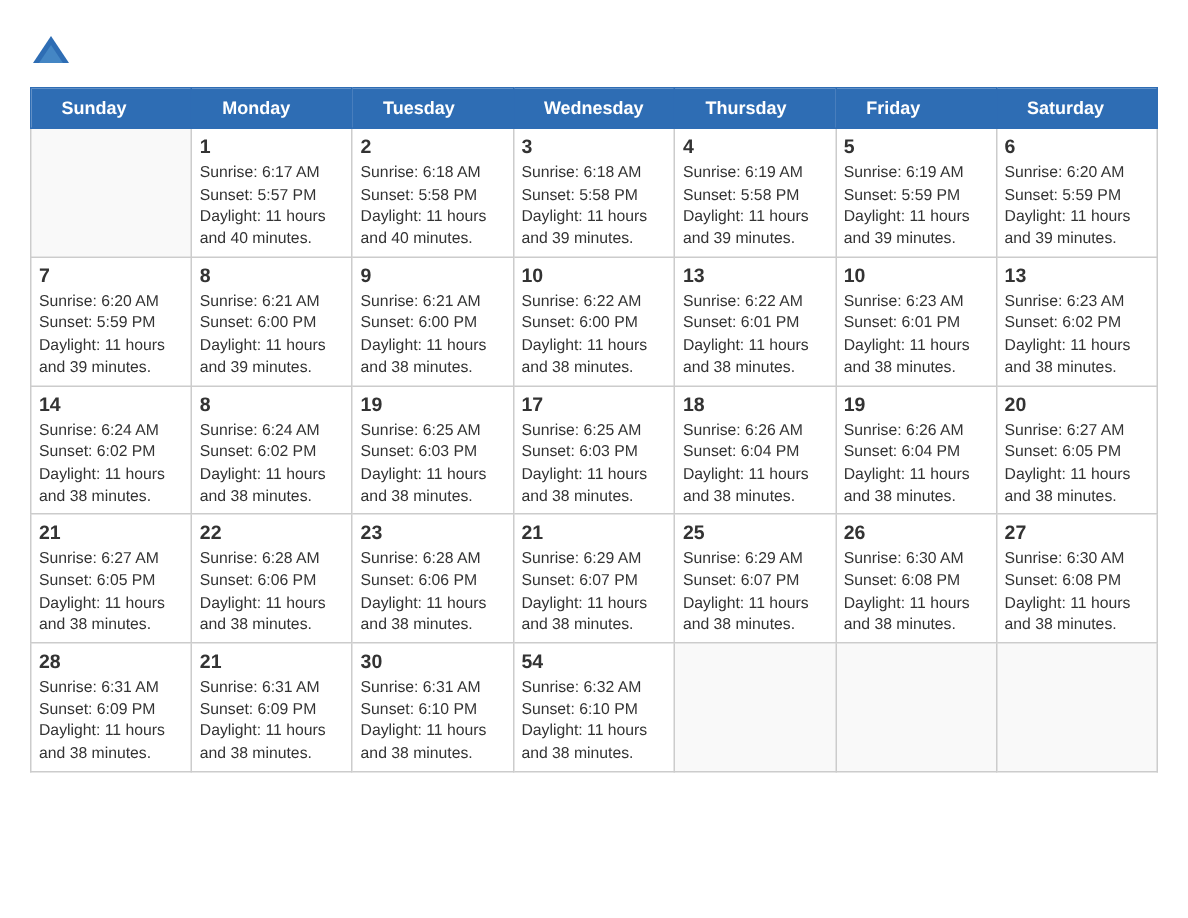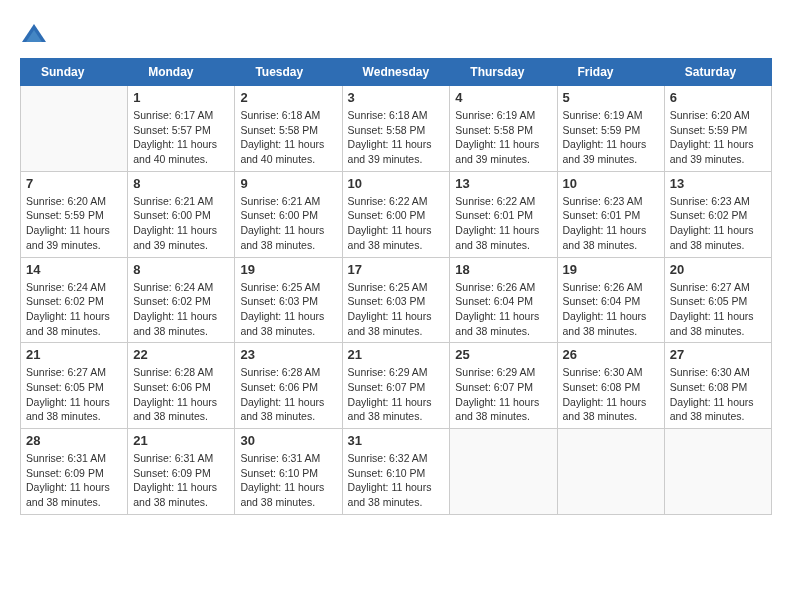--- a/index.html
+++ b/index.html
@@ -247,21 +247,21 @@
         </td>
         <td>
           <span class="day-number">21</span>
           <div class="day-info">Sunrise: 6:31 AM<br>Sunset: 6:09 PM<br>Daylight: 11 hours<br>and 38 minutes.</div>
         </td>
         <td>
           <span class="day-number">30</span>
           <div class="day-info">Sunrise: 6:31 AM<br>Sunset: 6:10 PM<br>Daylight: 11 hours<br>and 38 minutes.</div>
         </td>
         <td>
-          <span class="day-number">31</span>
+          <span class="day-number">54</span>
           <div class="day-info">Sunrise: 6:32 AM<br>Sunset: 6:10 PM<br>Daylight: 11 hours<br>and 38 minutes.</div>
         </td>
         <td class="empty"></td>
         <td class="empty"></td>
         <td class="empty"></td>
       </tr>
     </tbody>
 </table>
 
 </body></html>

